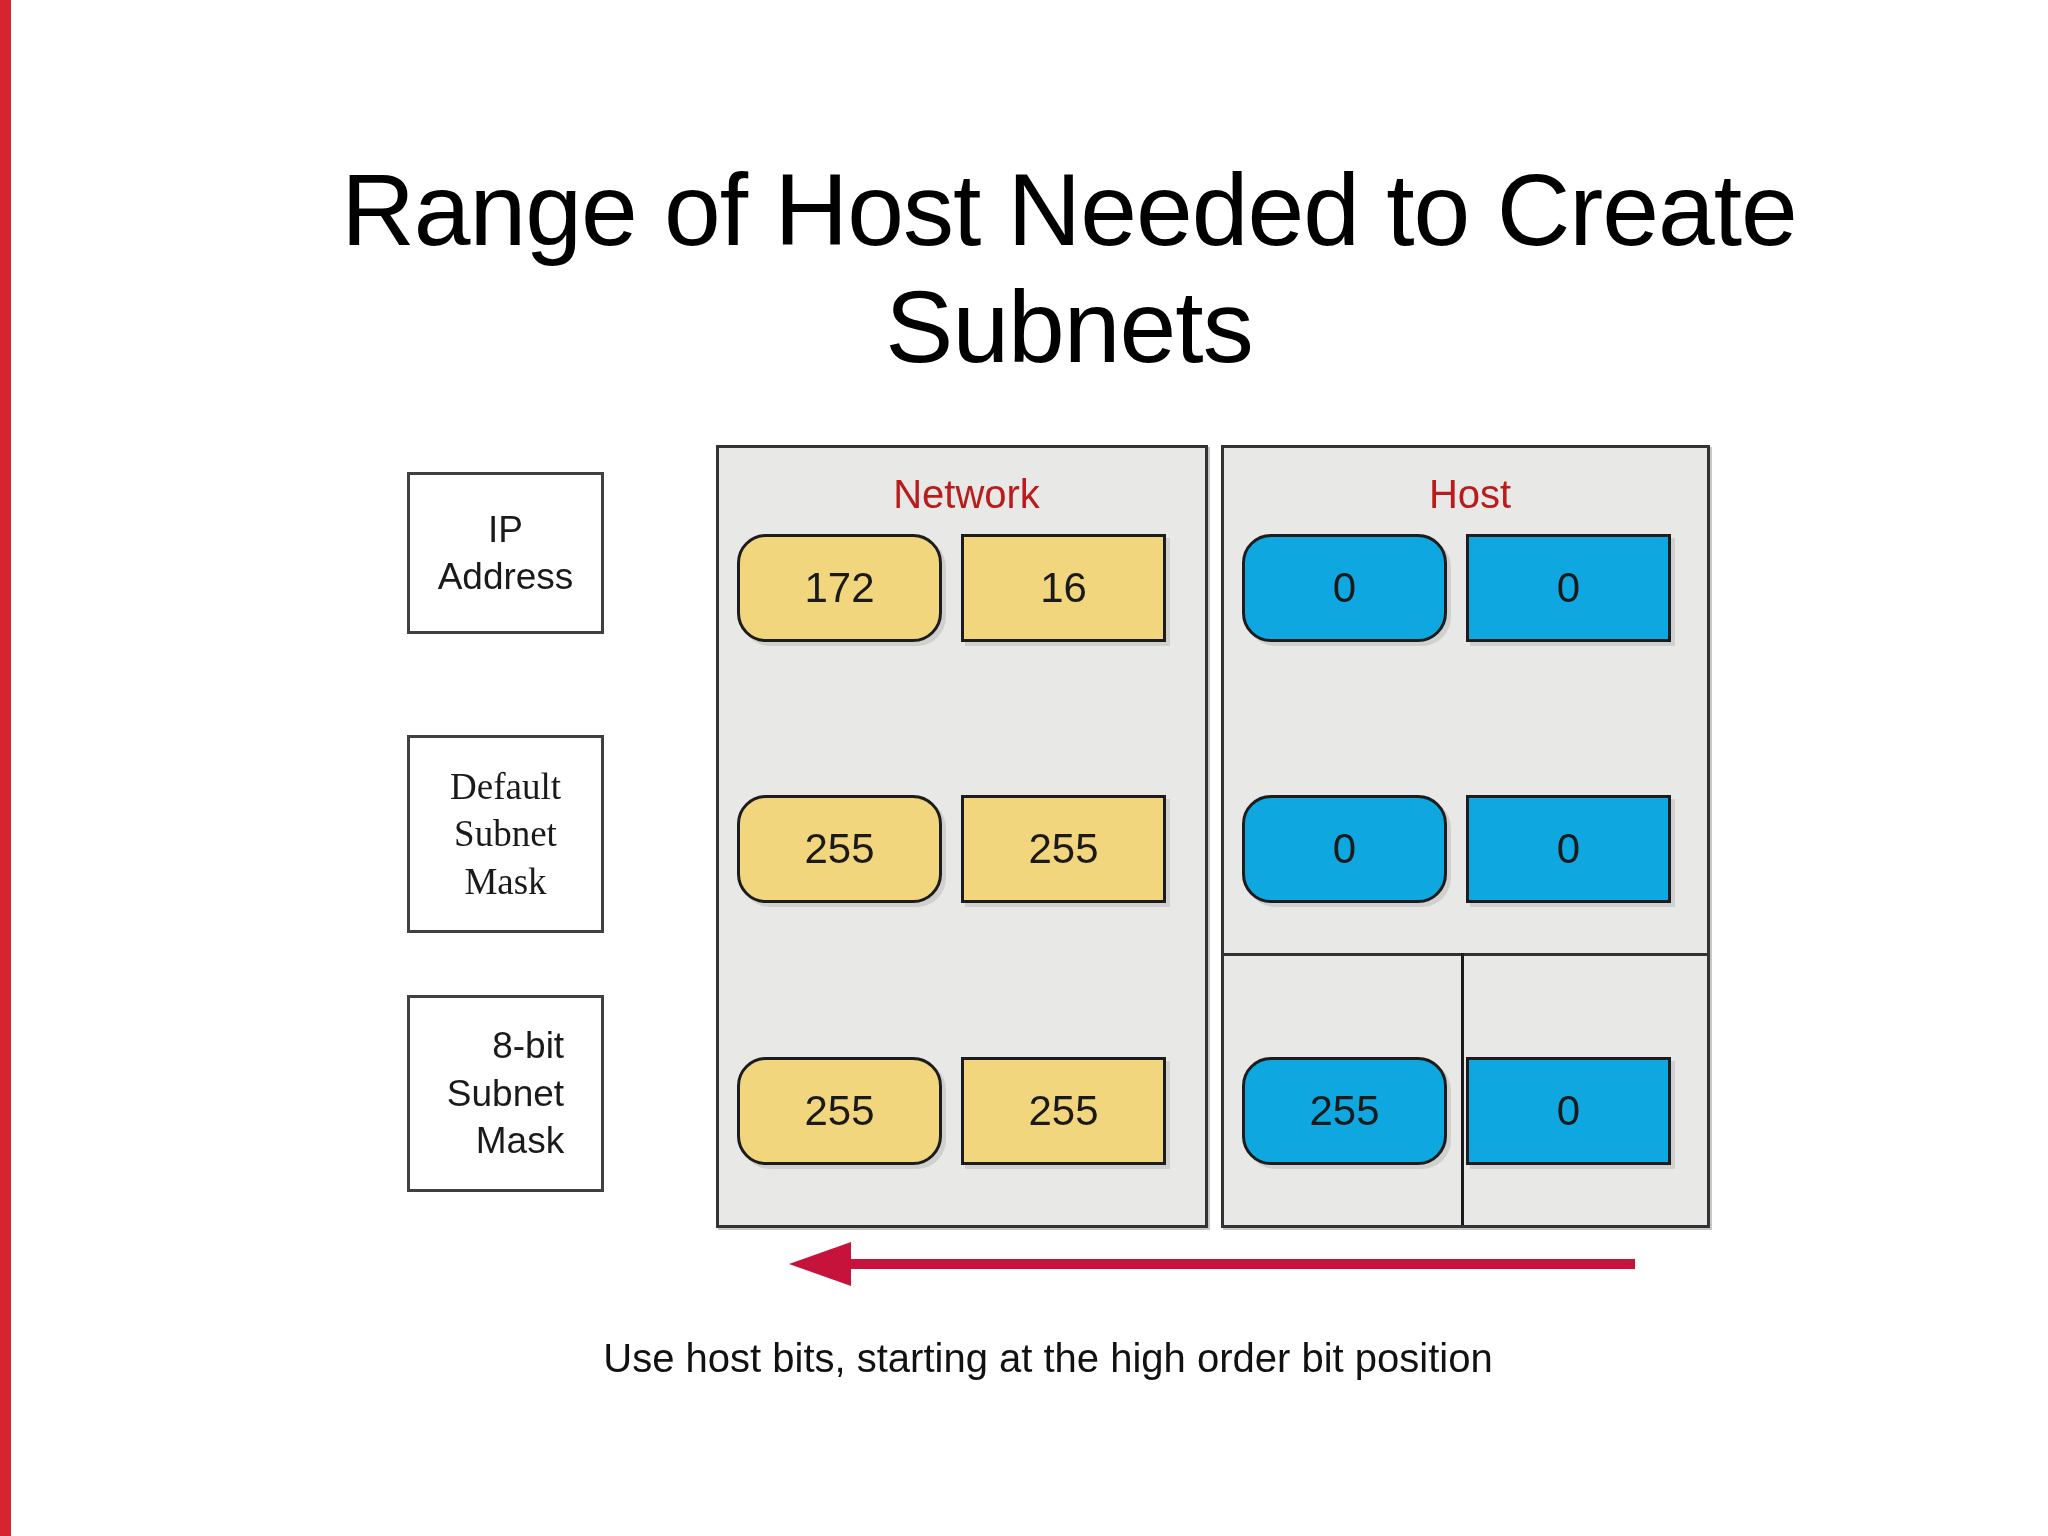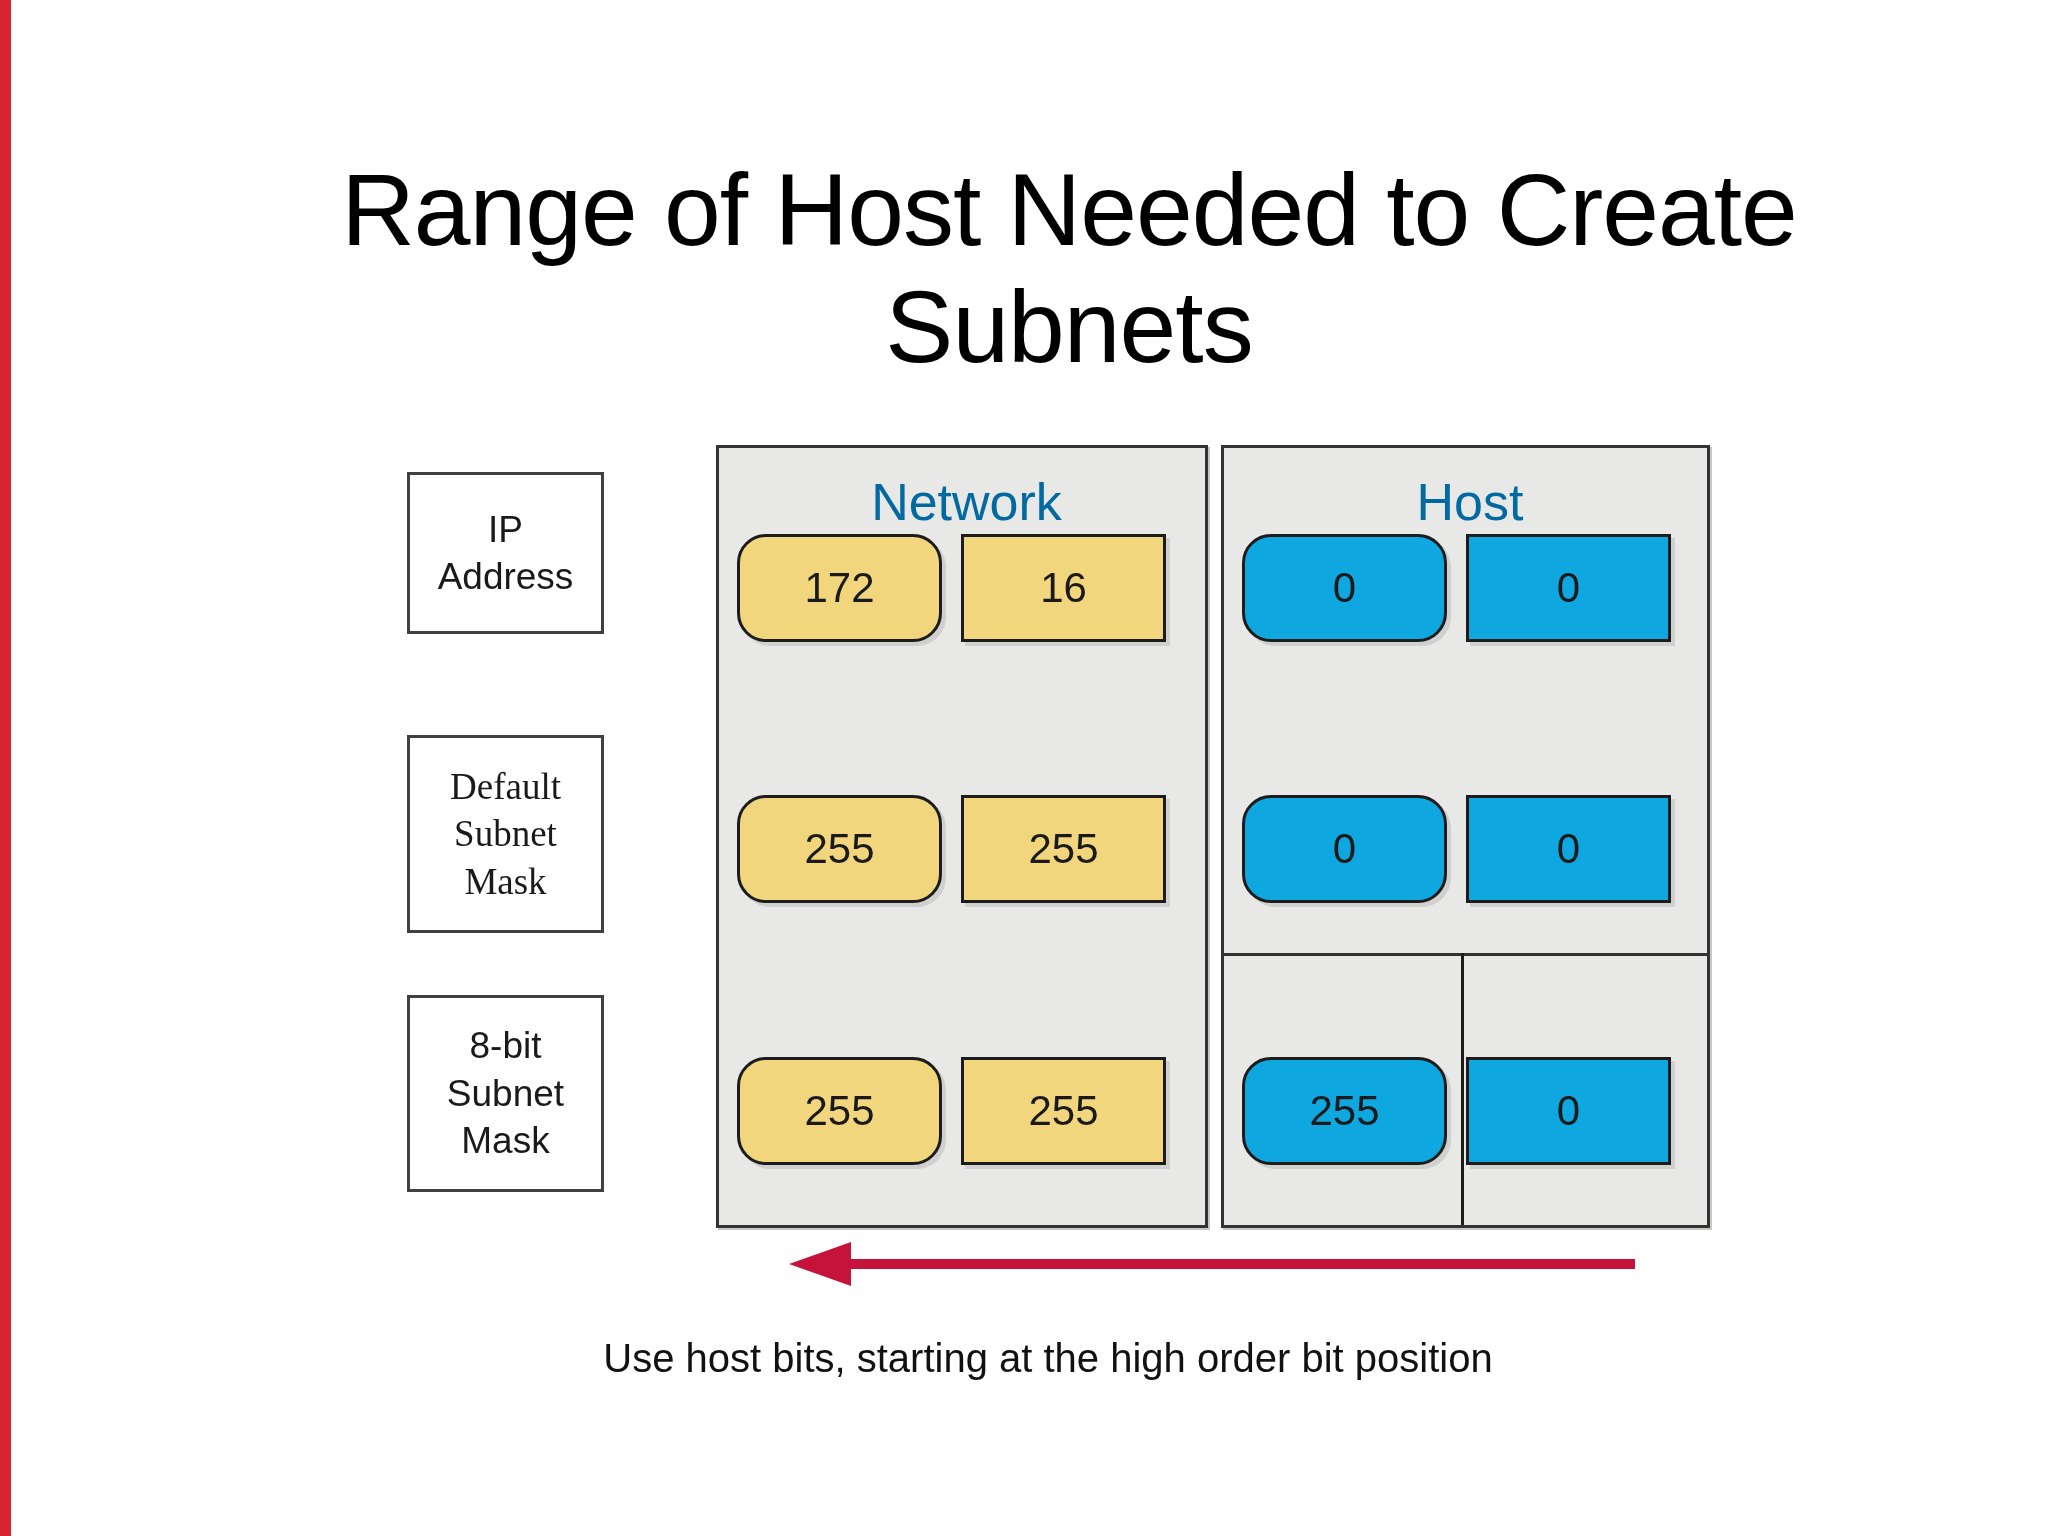--- a/index.html
+++ b/index.html
@@ -44,41 +44,41 @@
     align-items: center;
     justify-content: center;
     text-align: center;
     color: var(--text, #1a1a1a);
     font-size: 37px;
     line-height: 1.28;
   }
   .label-box span { white-space: pre-line; }
   #label-ip   { top: 472px; height: 162px; }
   #label-def  { top: 735px; height: 198px; font-family: Liberation Serif, serif; }
-  #label-8bit { top: 995px; height: 197px; }
+  #label-8bit { top: 995px; height: 197px; text-align: right; }
 
   .panel {
     position: absolute;
     top: 445px;
     height: 783px;
     background: var(--panel-bg, #e8e8e6);
     border: 3px solid var(--panel-border, #333333);
     box-sizing: border-box;
     box-shadow: 2px 2px 0 rgba(0,0,0,0.22);
   }
   #panel-network { left: 716px;  width: 492px; }
   #panel-host    { left: 1221px; width: 489px; }
 
   .panel-header {
     position: absolute;
     left: 9px; right: 0;
     top: 24px;
     text-align: center;
-    font-size: 52px;
-    color: #0369a1;
+    font-size: 40px;
+    color: #b91c1c;
   }
   .octet {
     position: absolute;
     width: 205px;
     height: 108px;
     border: 3px solid var(--box-border, #1c1c1c);
     box-sizing: border-box;
     display: flex;
     align-items: center;
     justify-content: center;

